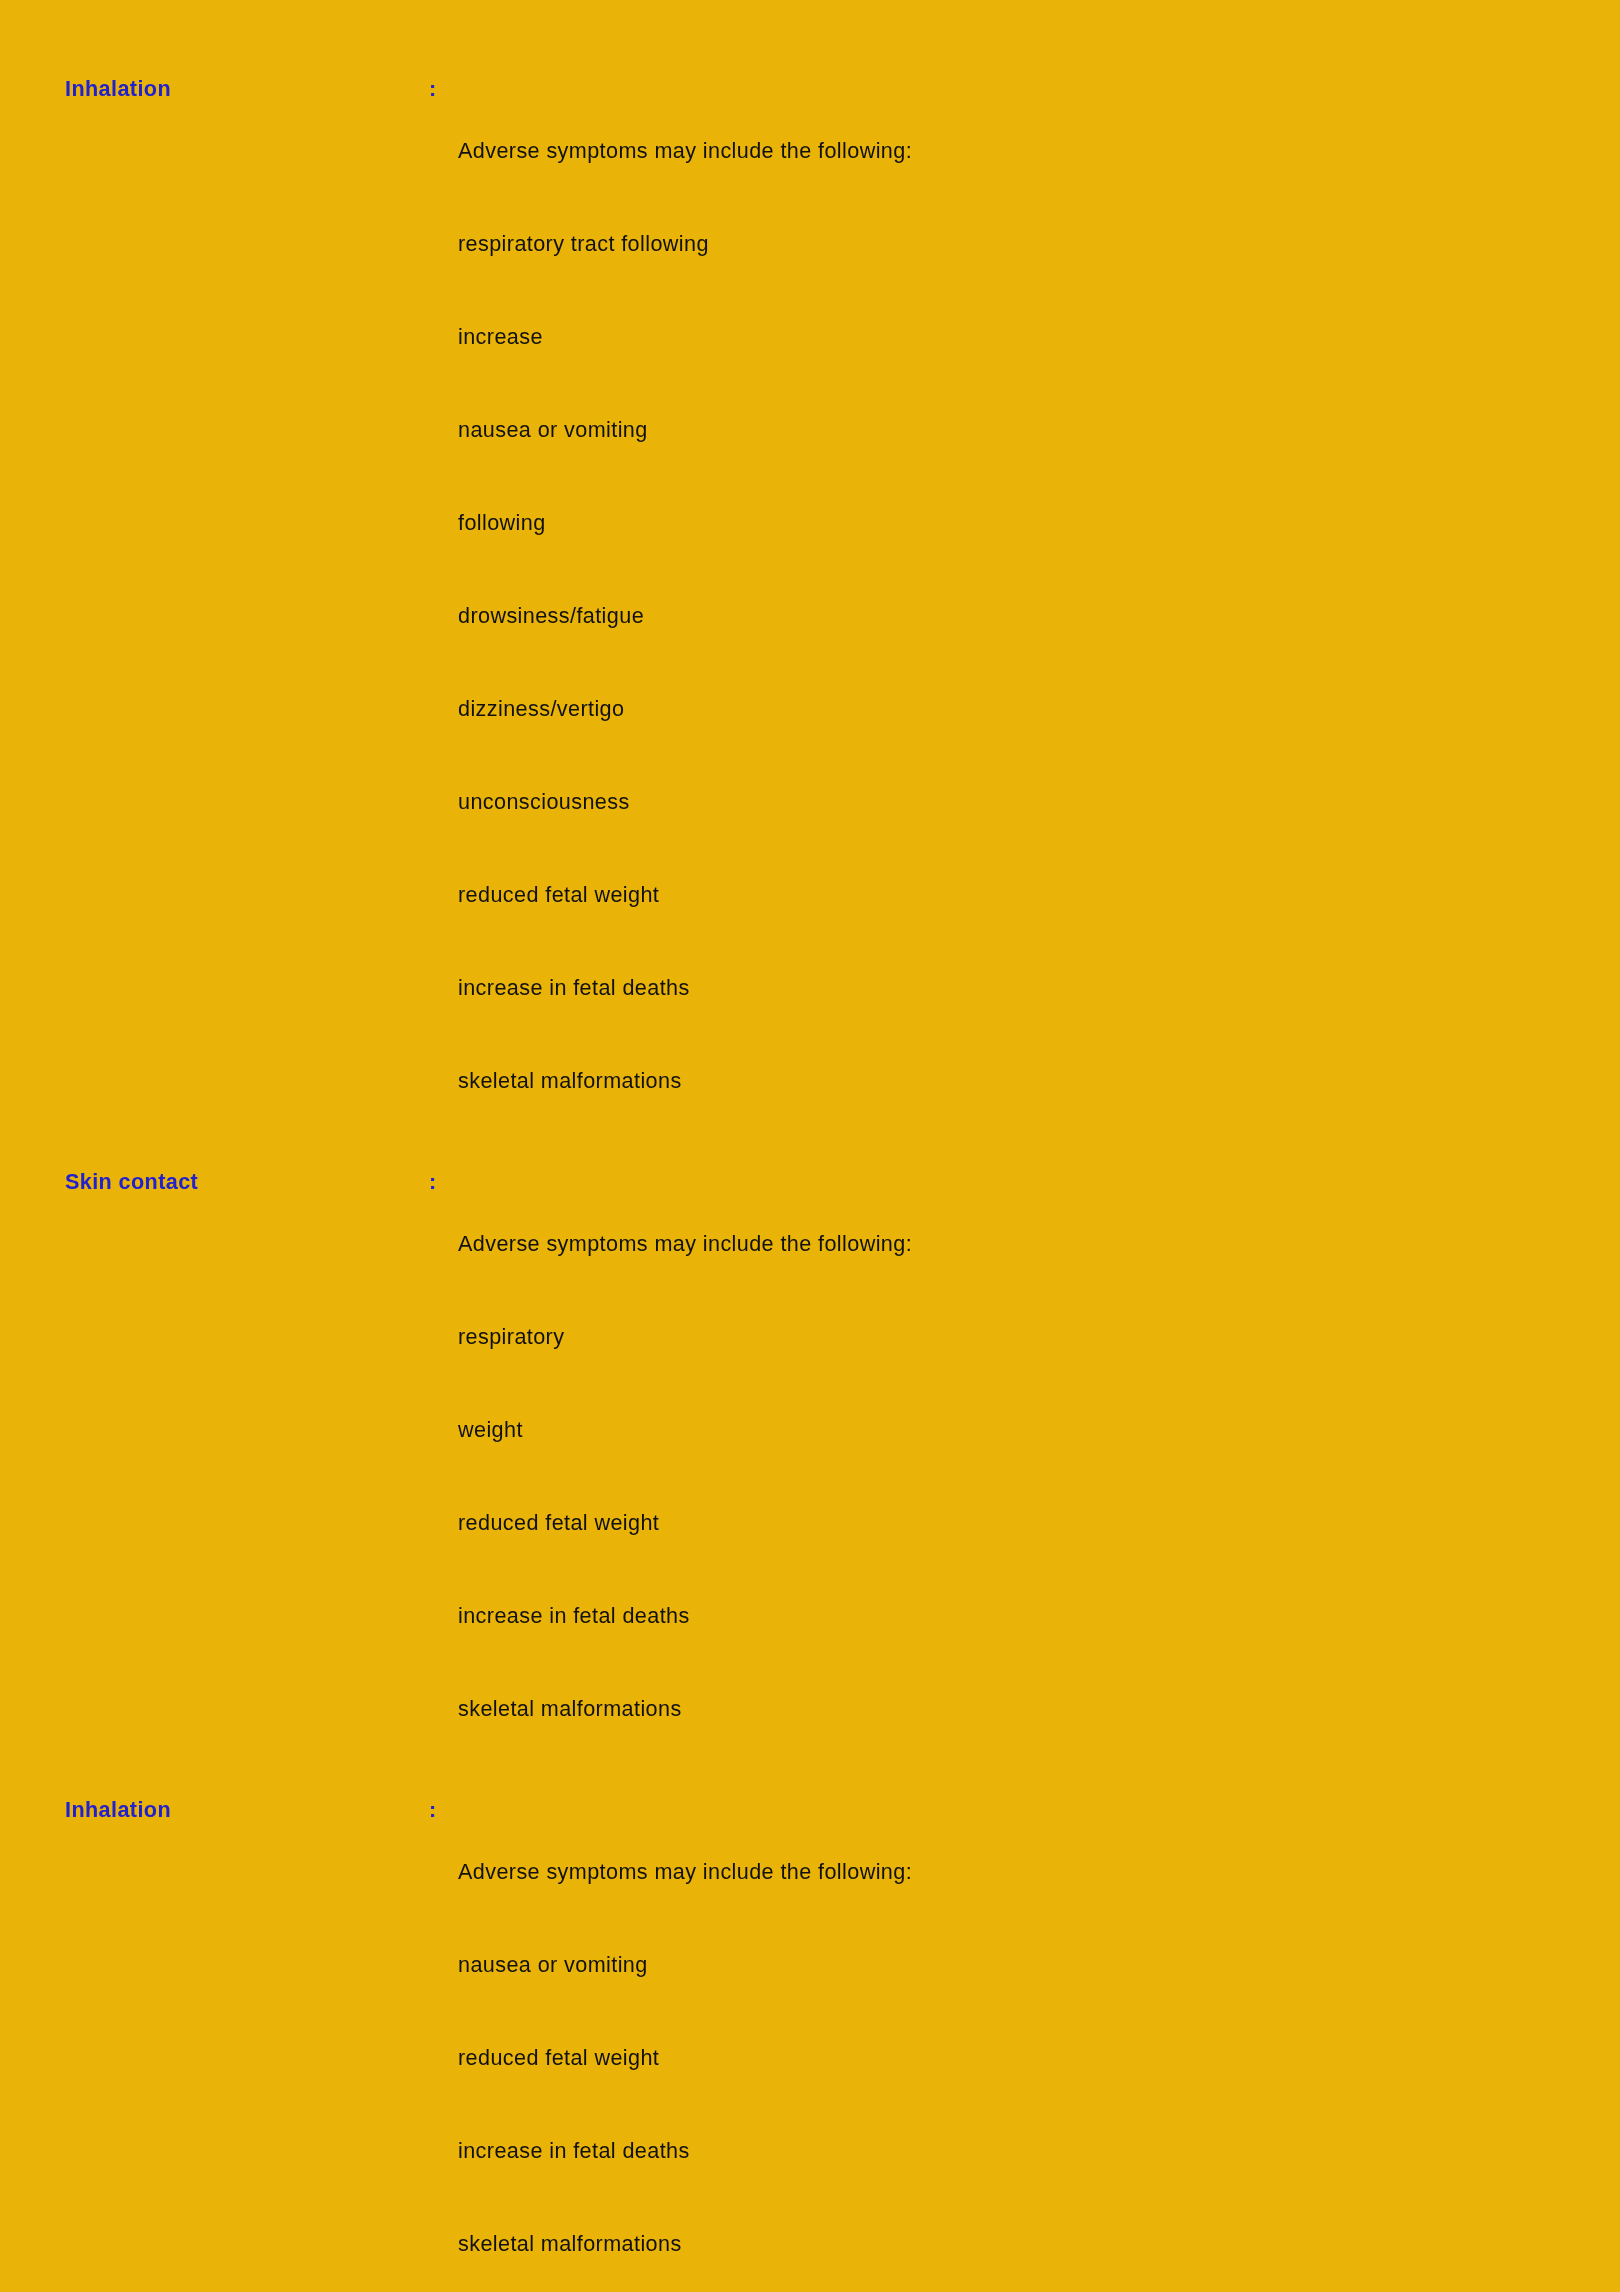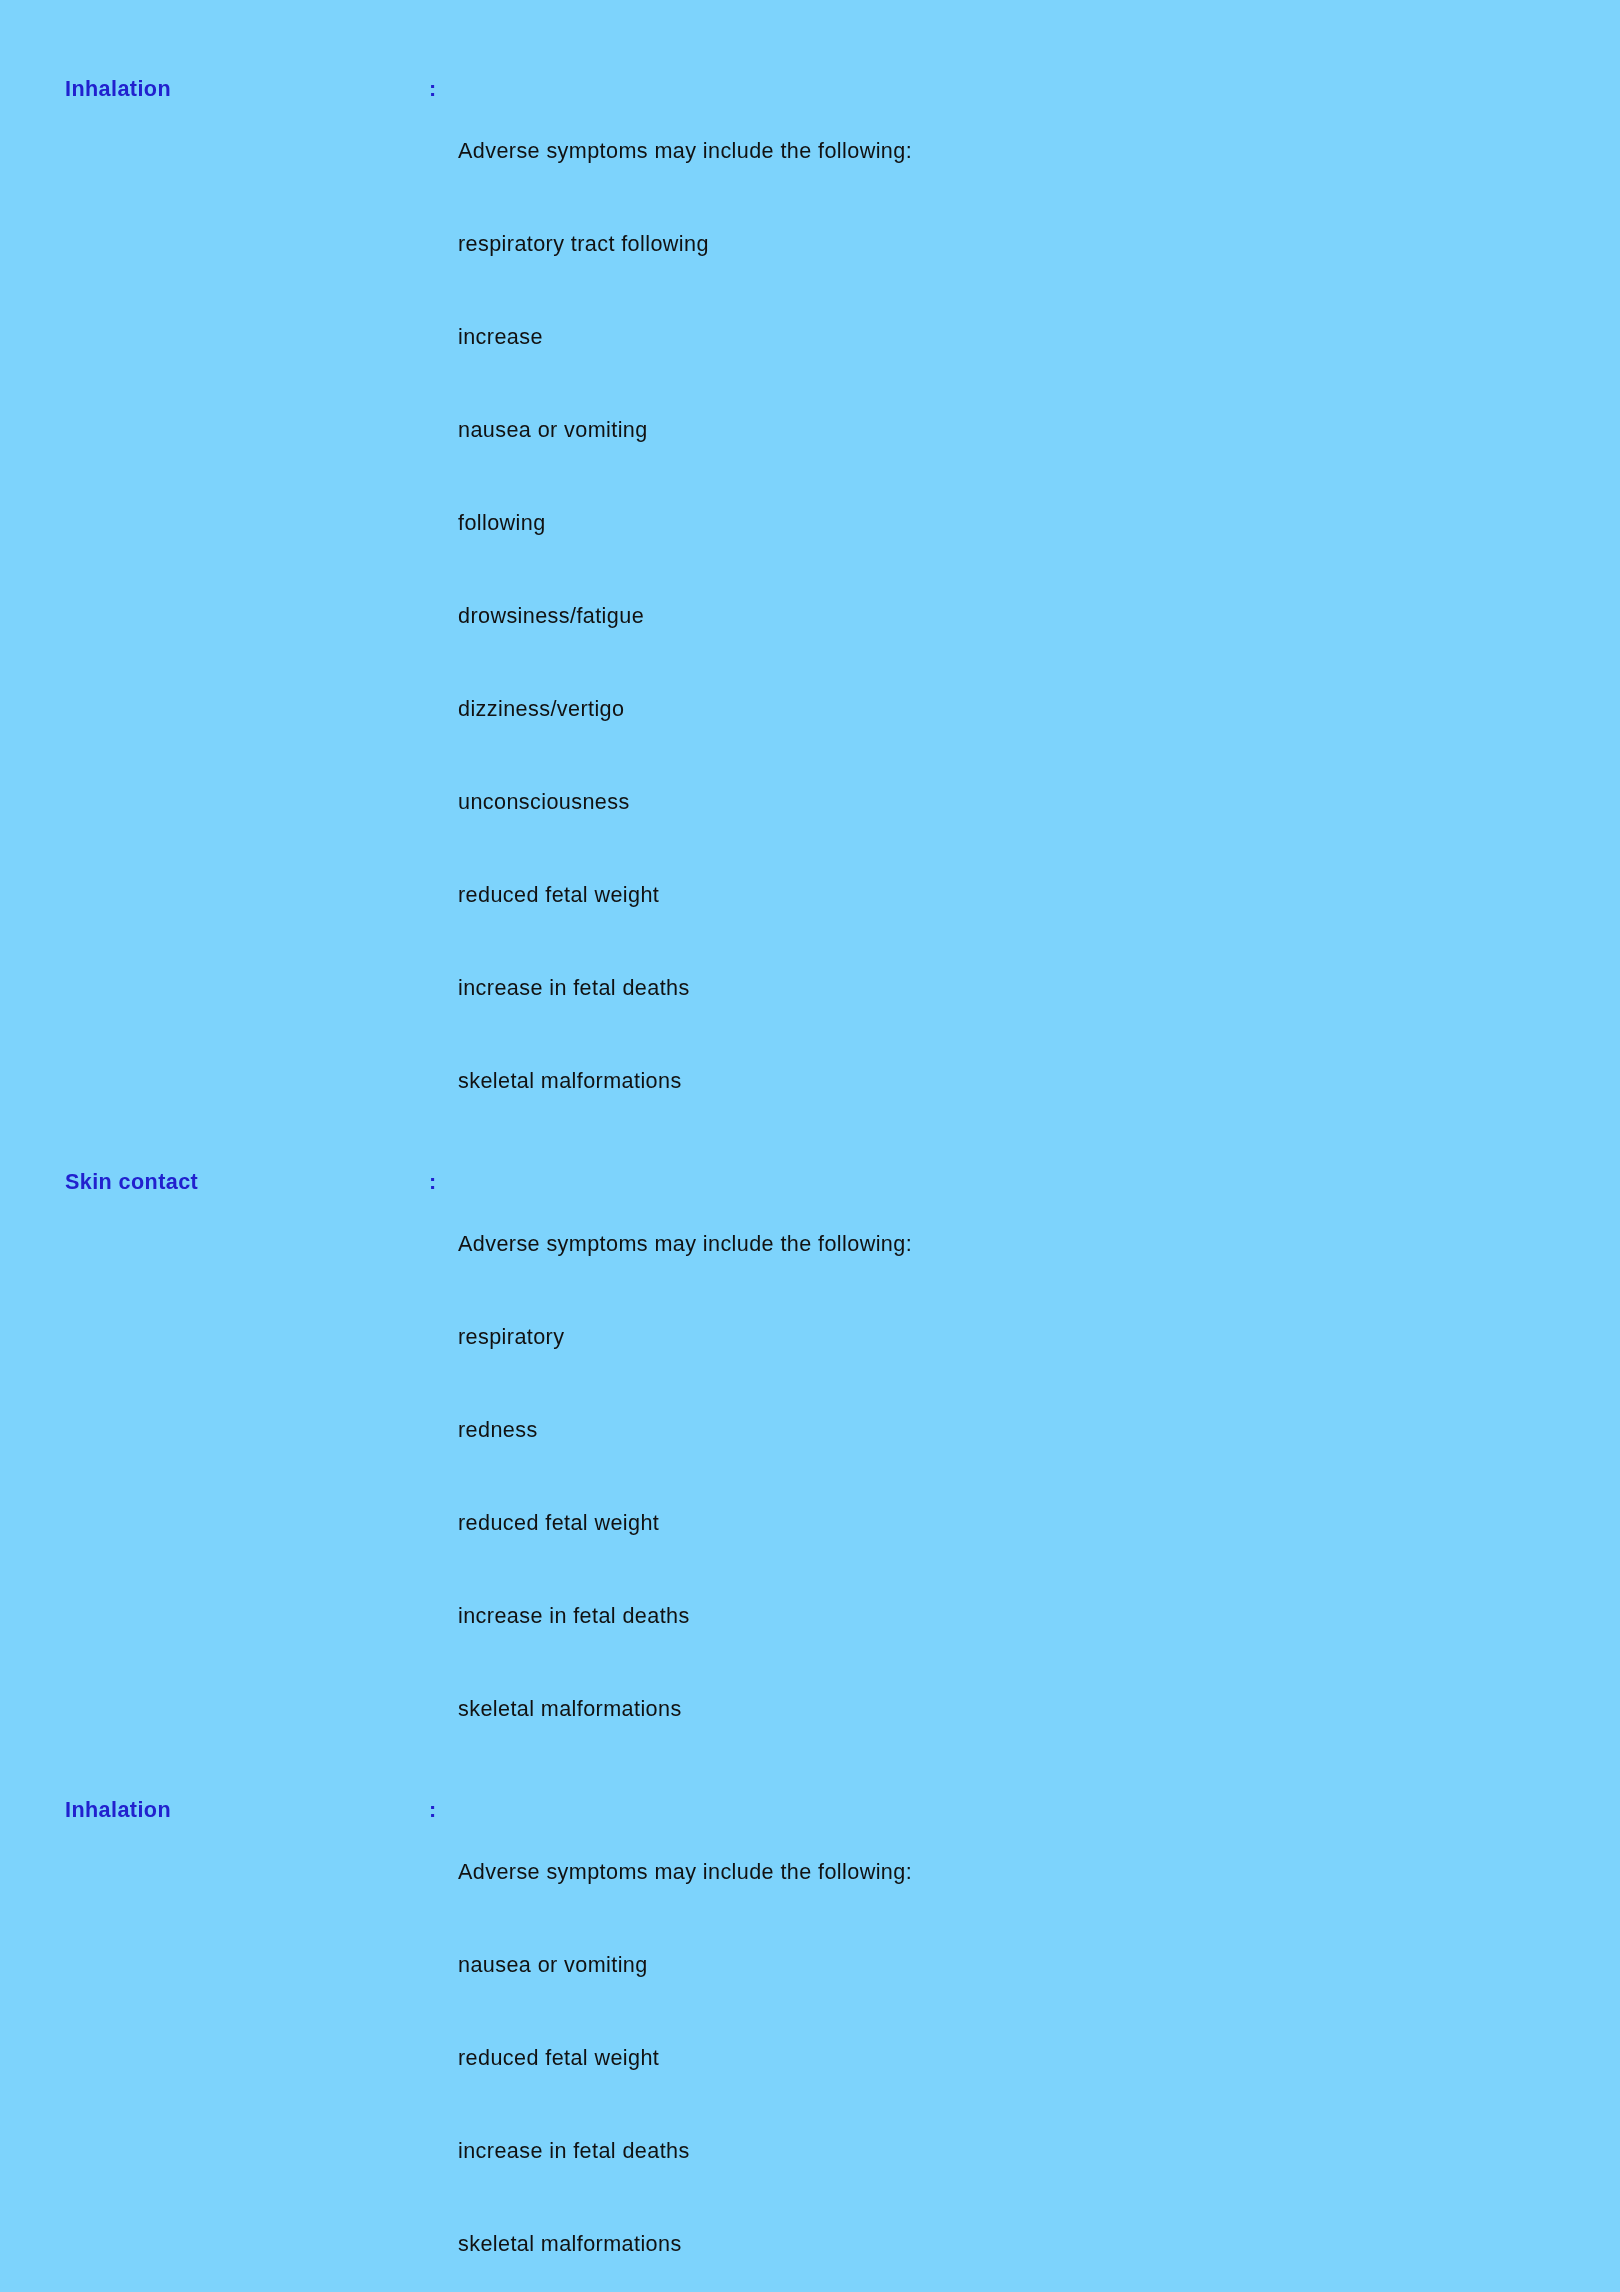--- a/index.html
+++ b/index.html
@@ -1,19 +1,19 @@
 <!DOCTYPE html>
 <html style="--accent: #2121CE;"><head>
 <meta charset="utf-8">
 <style>
   html,body{margin:0;padding:0;background:#ffffff;}
   .page{
     position:relative;
     width:1620px;height:2293px;
-    background:#7dd3fc;
+    background:#eab308;
     font-family:"Liberation Sans",sans-serif;
     font-size:21.6px;line-height:31px;
     color:#111111;
     letter-spacing:0.4px;
     overflow:hidden;
   }
   .content{padding:73px 23.5px 0 65px;}
 
   
   .def-row{display:flex;align-items:flex-start;margin-bottom:7.8px;}
@@ -46,21 +46,21 @@
           <div>skeletal malformations</div>
         </div>
       </div>
 
       <div class="def-row">
         <div class="label">Skin contact</div>
         <div class="colon">:</div>
         <div class="value">
           <div>Adverse symptoms may include the following:</div>
           <div>respiratory</div>
-          <div>redness</div>
+          <div>weight</div>
           <div>reduced fetal weight</div>
           <div>increase in fetal deaths</div>
           <div>skeletal malformations</div>
         </div>
       </div>
 
       <div class="def-row">
         <div class="label">Inhalation</div>
         <div class="colon">:</div>
         <div class="value">

